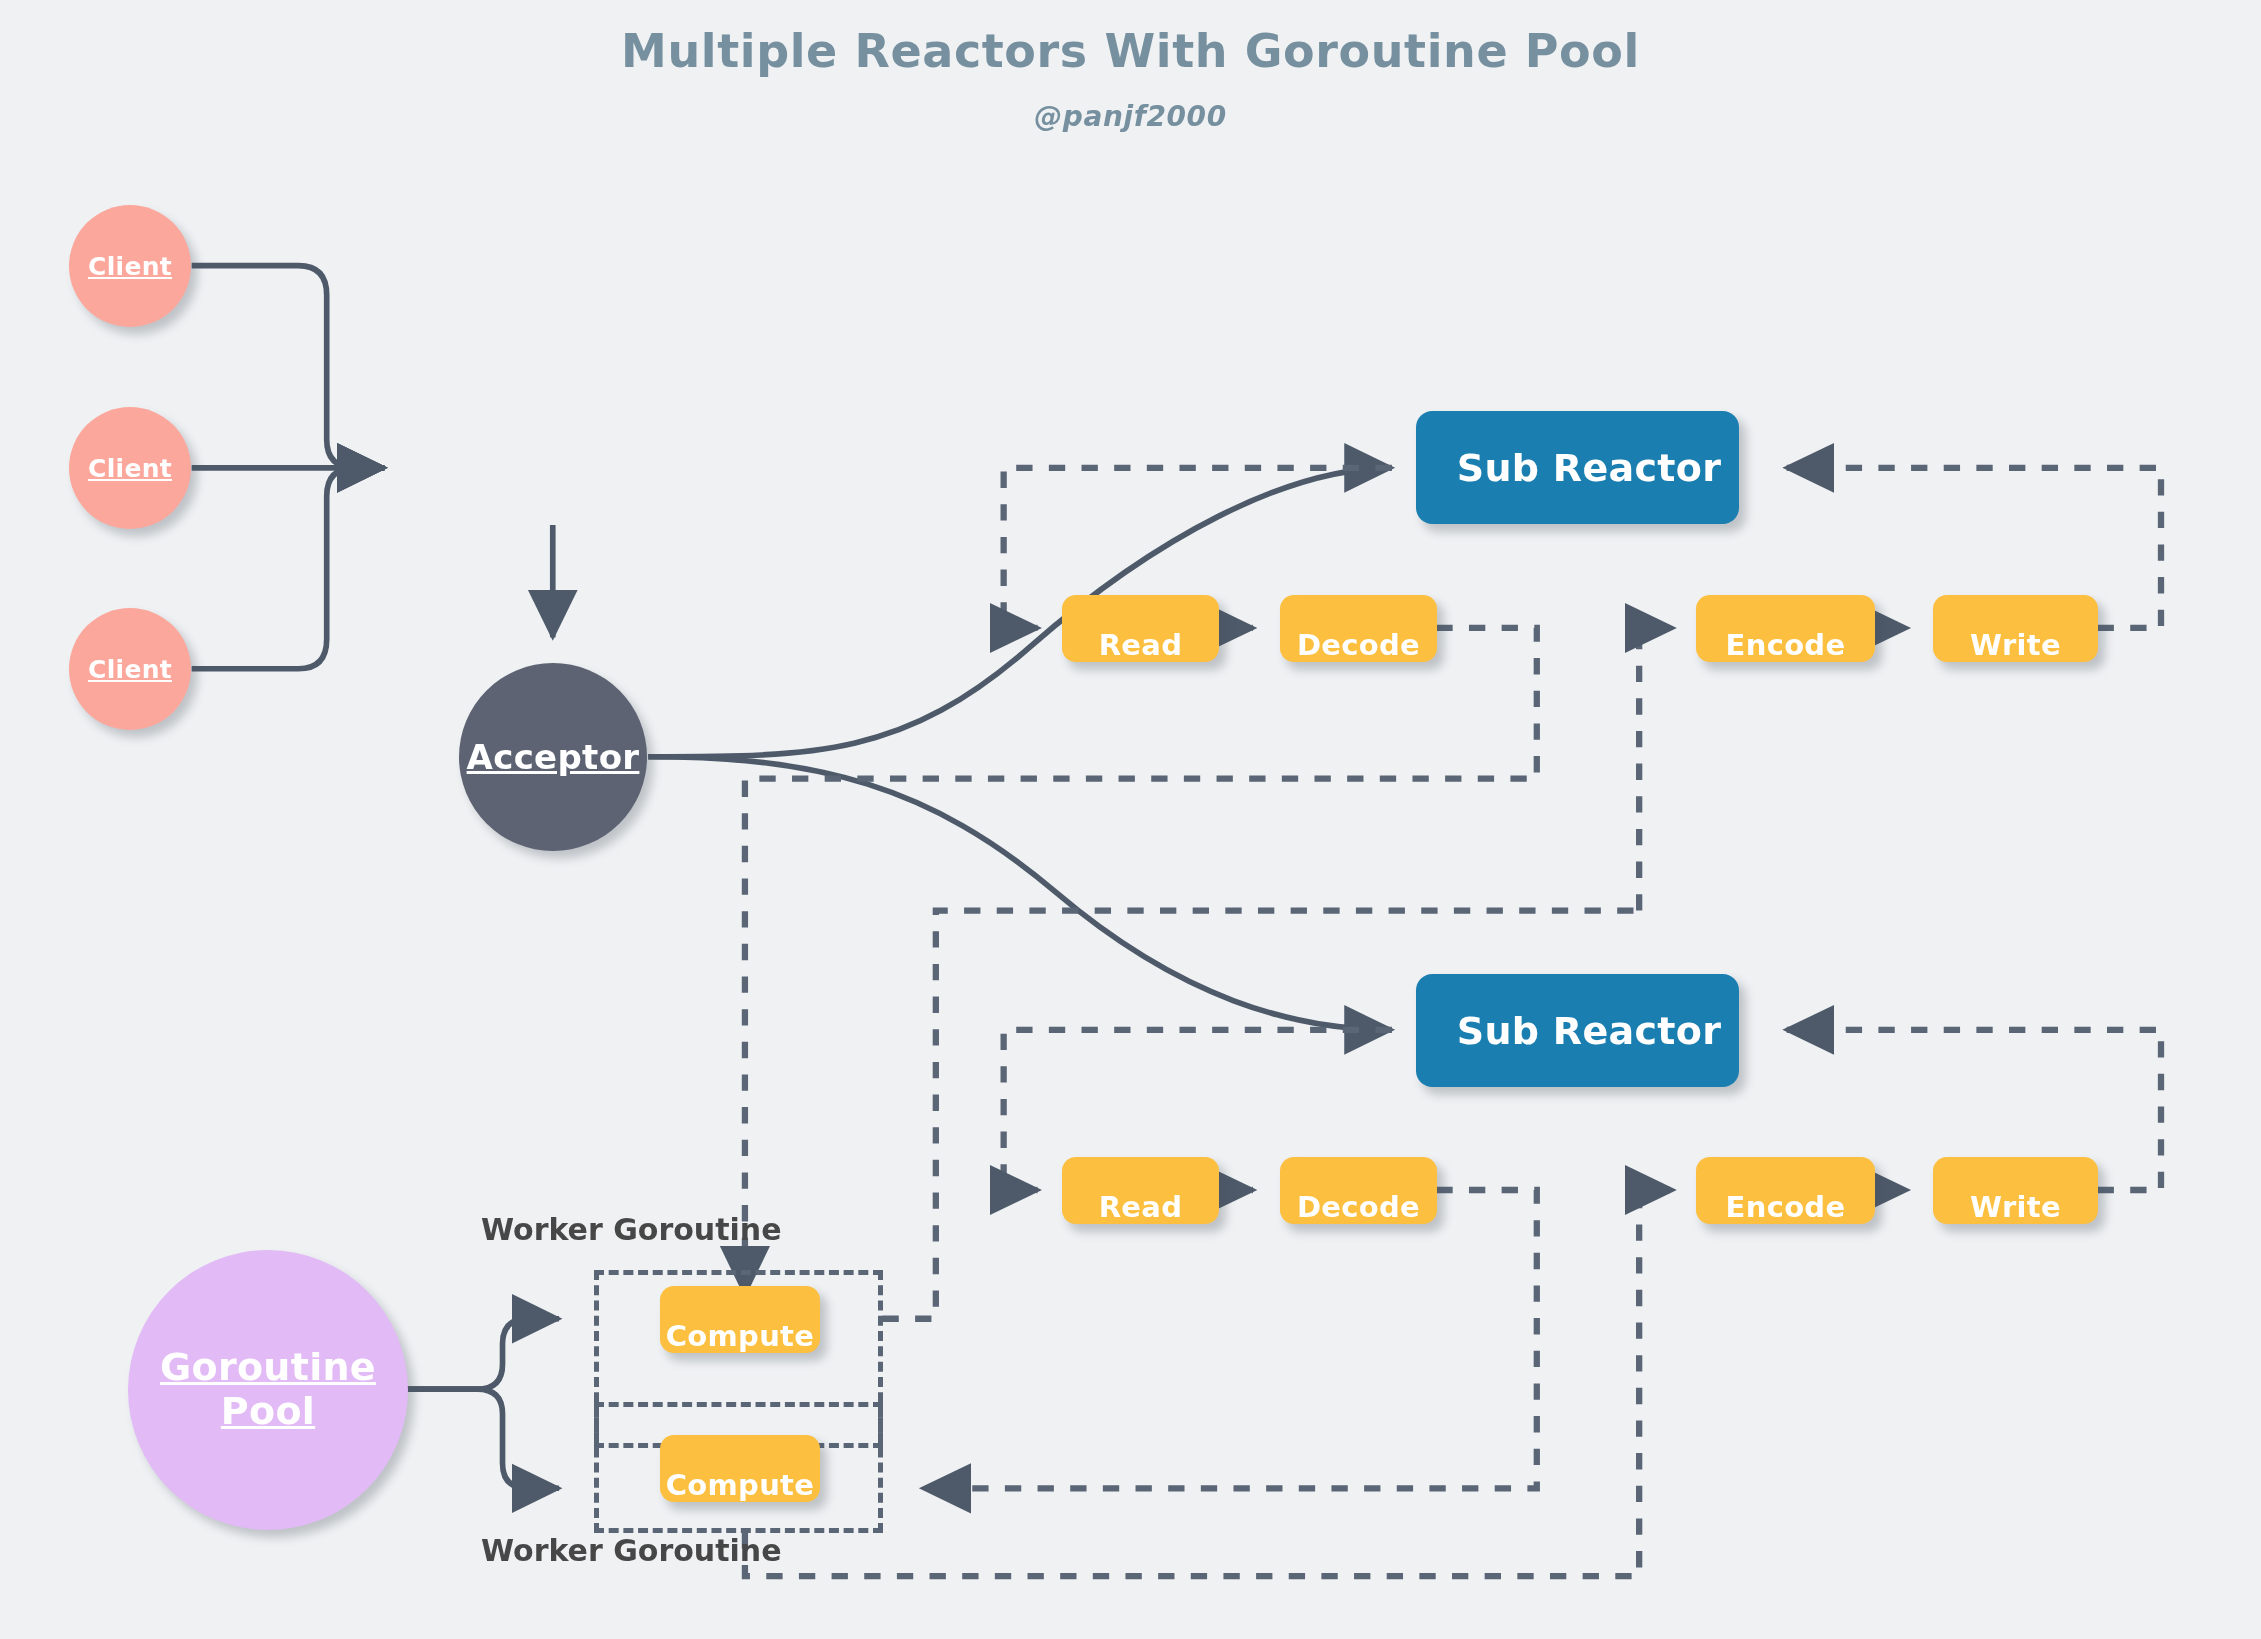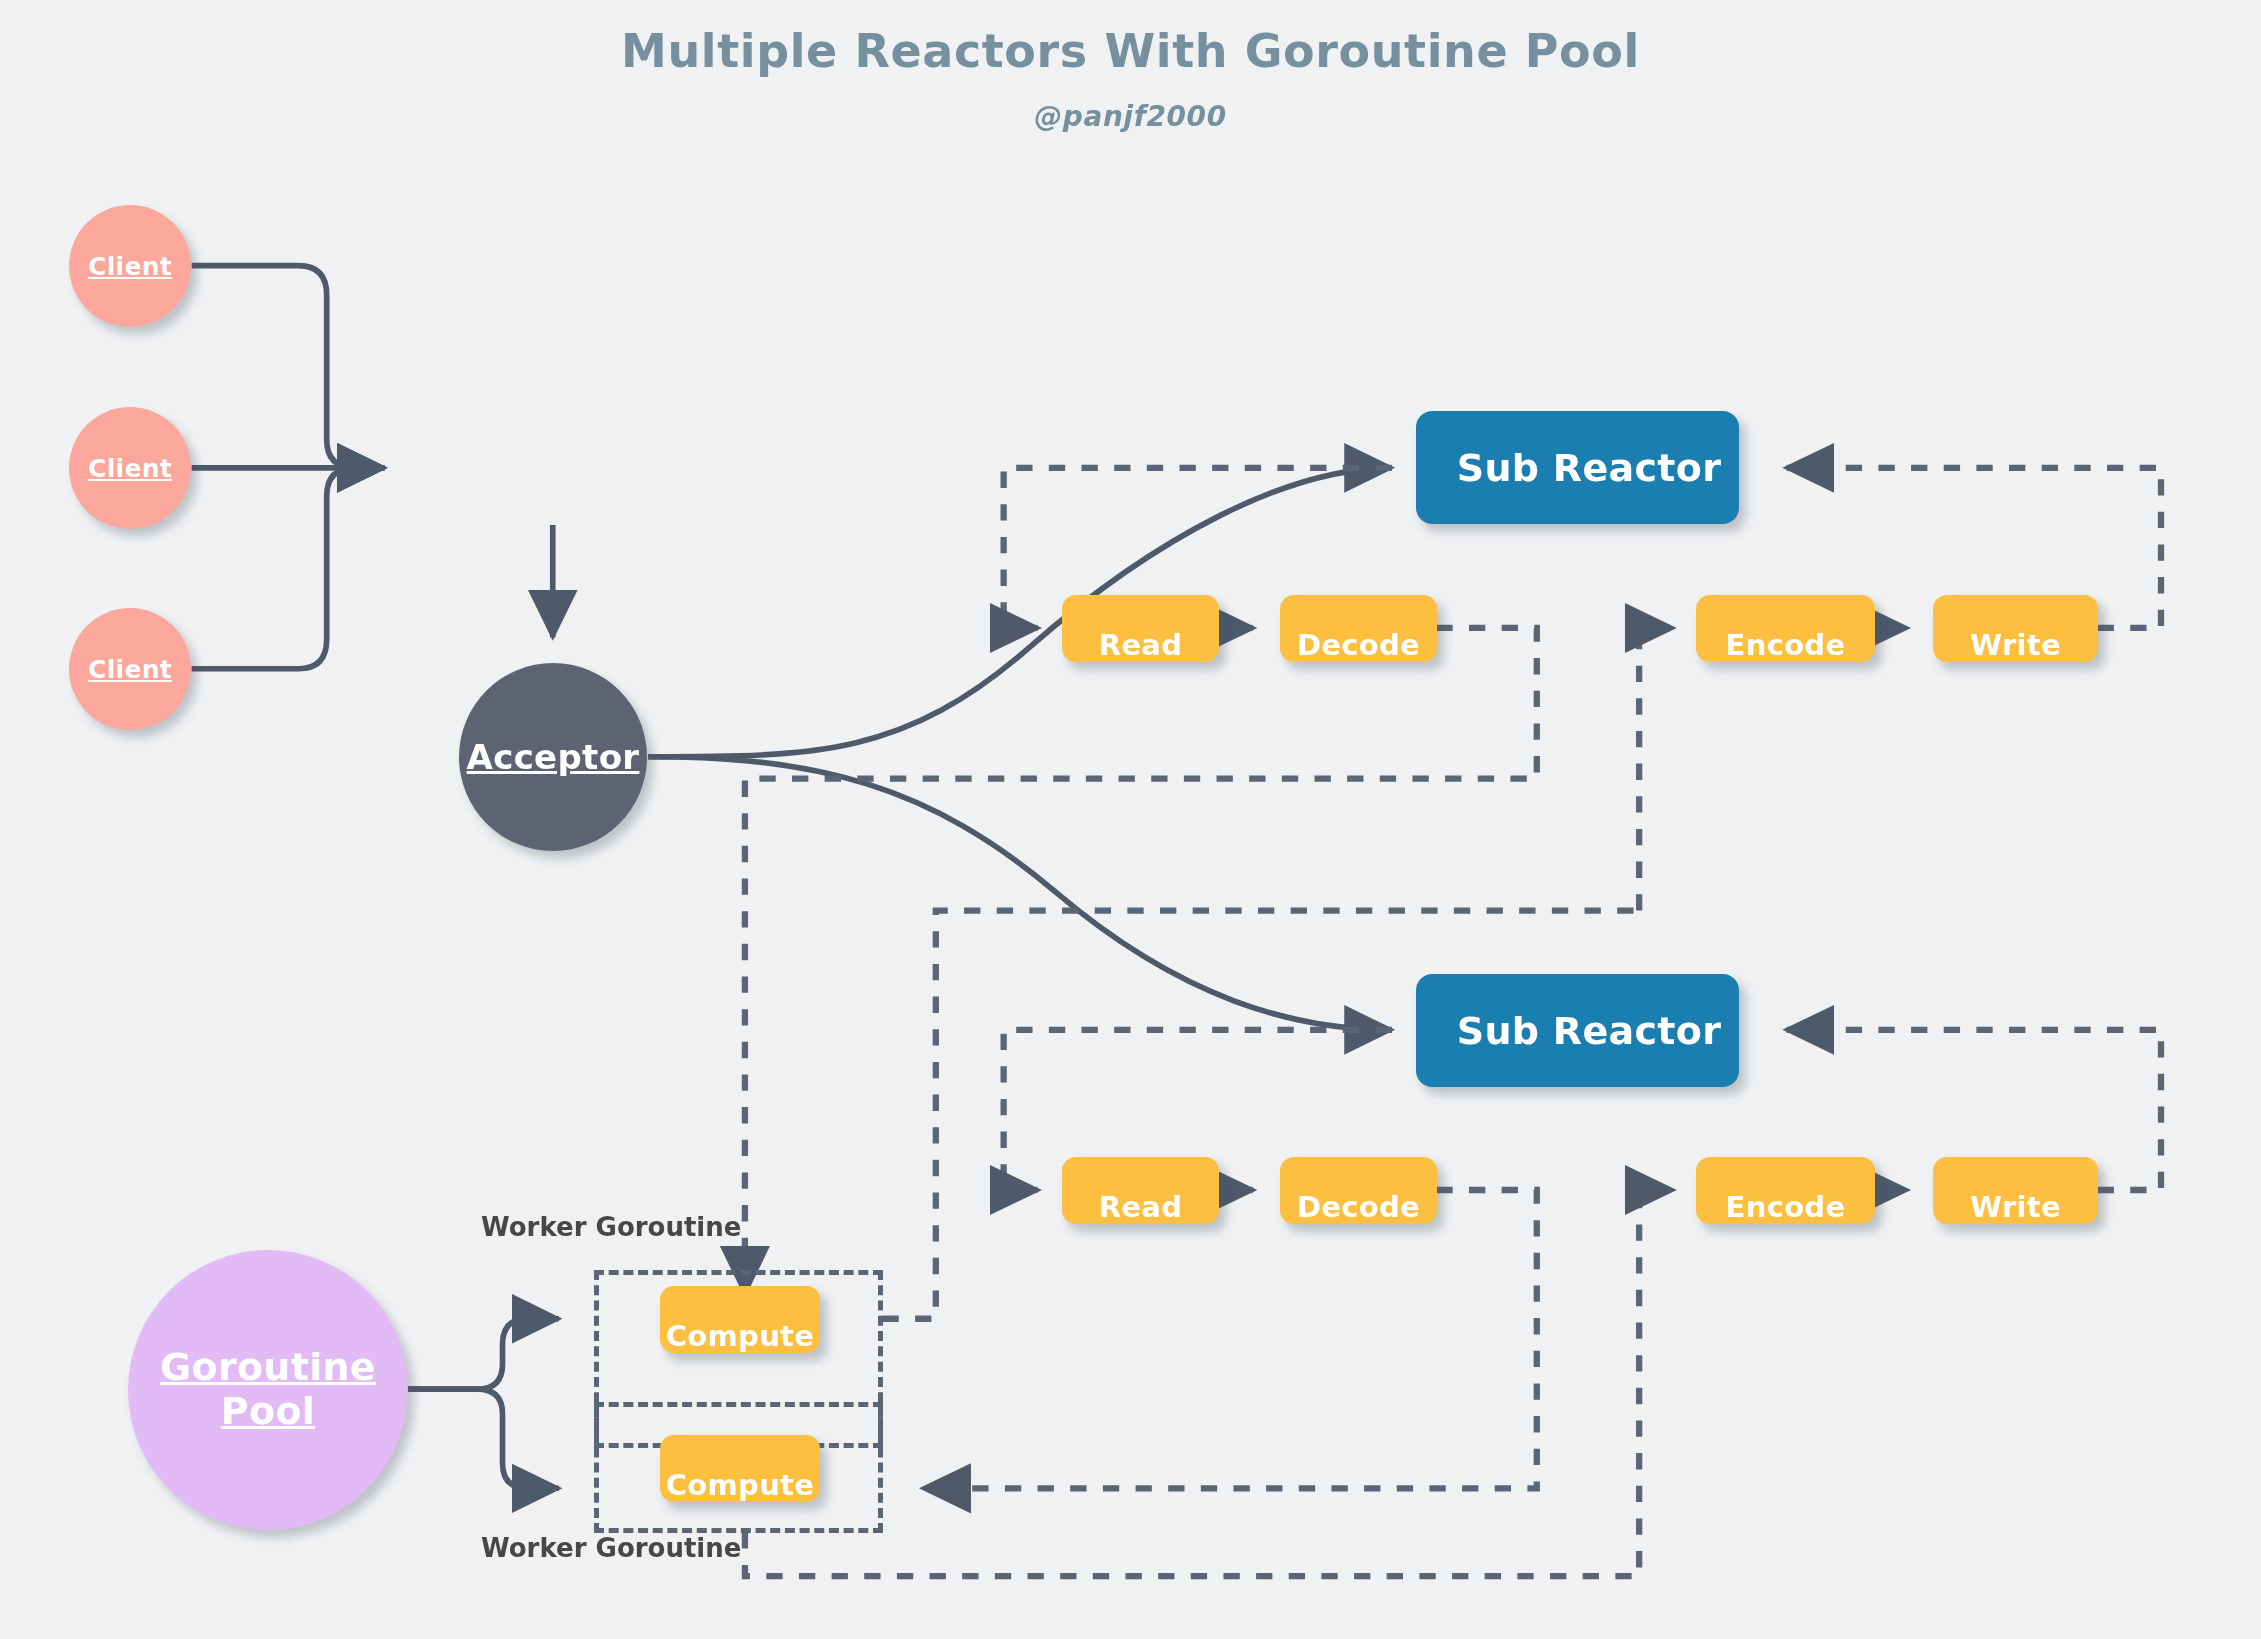--- a/index.html
+++ b/index.html
@@ -29,21 +29,21 @@
   .acceptor{background:#5d6373;font-size:34px;}
   .subreactor{background:#1a7fb0;font-size:38px;padding-left:23px;}
   .stage-box{background:#fcbf3f;font-size:29px;align-items:flex-end;}
   .gpool{background:#e2baf6;font-size:38px;line-height:1.15;}
 
   .worker-frame{
     position:absolute;border:5.7px dashed #5a6676;
     background:transparent;box-sizing:border-box;
   }
   .worker-label{
-    position:absolute;color:#474747;font-size:26px;font-weight:700;
+    position:absolute;color:#474747;font-size:30px;font-weight:700;
     white-space:nowrap;
   }
 
   .title{
     position:absolute;width:100%;text-align:center;
     color:#76909f;font-weight:700;
   }
   #doc-title{top:24px;font-size:46px;letter-spacing:0.6px;}
   #doc-sub{top:100px;font-size:28px;font-style:italic;letter-spacing:0.6px;}
 </style>

